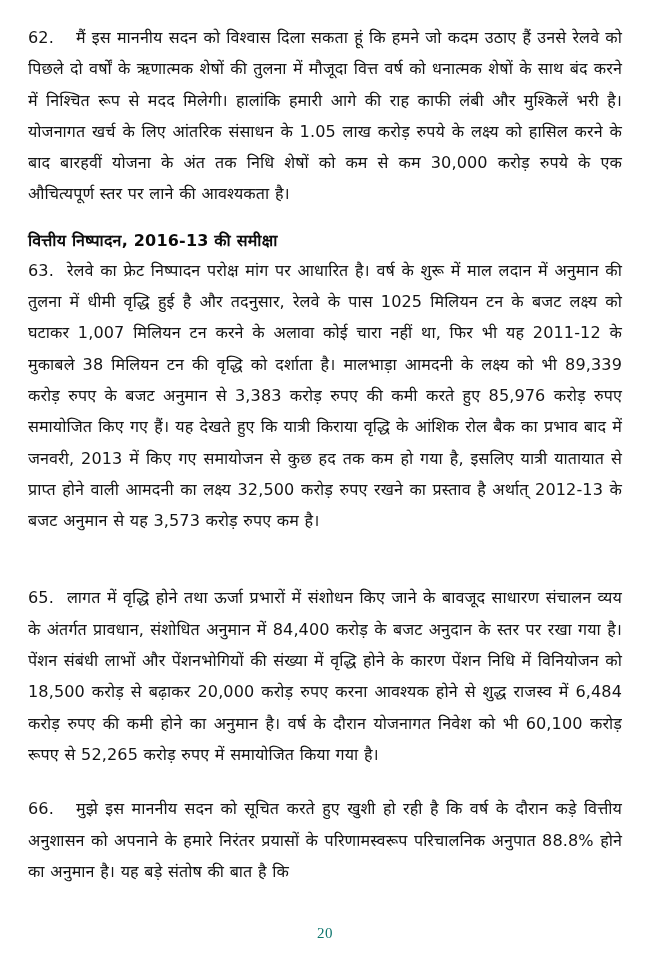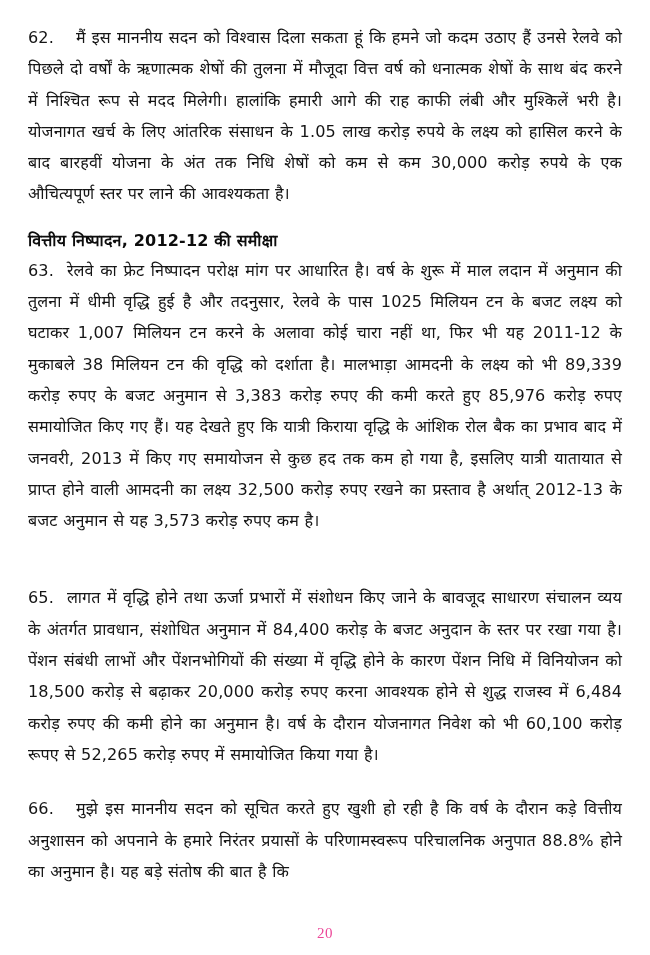--- a/index.html
+++ b/index.html
@@ -75,36 +75,36 @@
 
   
   .page-number {
     position: absolute;
     left: 0;
     top: 925px;
     width: 650px;
     text-align: center;
     font-family: "Liberation Serif", "DejaVu Serif", serif;
     font-size: 15px;
-    color: #ec4899;
+    color: #0f766e;
     letter-spacing: 0.5px;
   }
 </style>
 </head>
 <body>
 
 <div id="page">
 
   <div class="content">
 
     <p class="para"><span class="num">62.</span><span class="gap-md"></span><span>मैं इस माननीय सदन को विश्वास दिला सकता हूं कि हमने जो कदम उठाए हैं उनसे रेलवे को पिछले दो वर्षों के ऋणात्मक शेषों की तुलना में मौजूदा वित्त वर्ष को धनात्मक शेषों के साथ बंद करने में निश्चित रूप से मदद मिलेगी। हालांकि हमारी आगे की राह काफी लंबी और मुश्किलें भरी है। योजनागत खर्च के लिए आंतरिक संसाधन के 1.05 लाख करोड़ रुपये के लक्ष्य को हासिल करने के बाद बारहवीं योजना के अंत तक निधि शेषों को कम से कम 30,000 करोड़ रुपये के एक औचित्यपूर्ण स्तर पर लाने की आवश्यकता है।</span></p>
 
     <div class="sp-head"></div>
 
-    <h2 class="section-heading">वित्तीय निष्पादन, 2012-12 की समीक्षा</h2>
+    <h2 class="section-heading">वित्तीय निष्पादन, 2016-13 की समीक्षा</h2>
 
     <div class="sp-63"></div>
 
     <p class="para"><span class="num">63.</span><span class="gap-sm"></span><span>रेलवे का फ्रेट निष्पादन परोक्ष मांग पर आधारित है। वर्ष के शुरू में माल लदान में अनुमान की तुलना में धीमी वृद्धि हुई है और तदनुसार, रेलवे के पास 1025 मिलियन टन के बजट लक्ष्य को घटाकर 1,007 मिलियन टन करने के अलावा कोई चारा नहीं था, फिर भी यह 2011-12 के मुकाबले 38 मिलियन टन की वृद्धि को दर्शाता है।  मालभाड़ा आमदनी के लक्ष्य को भी 89,339 करोड़ रुपए के बजट अनुमान से 3,383 करोड़ रुपए की कमी करते हुए 85,976 करोड़ रुपए समायोजित किए गए हैं। यह देखते हुए कि यात्री किराया वृद्धि के आंशिक रोल बैक का प्रभाव बाद में जनवरी, 2013 में किए गए समायोजन से कुछ हद तक कम हो गया है, इसलिए यात्री यातायात से प्राप्त होने वाली आमदनी का लक्ष्य 32,500 करोड़ रुपए रखने का प्रस्ताव है अर्थात् 2012-13 के बजट अनुमान से यह 3,573 करोड़ रुपए कम है।</span></p>
 
     <div class="sp-64"></div>
 
 
     <div class="sp-65"></div>
 

